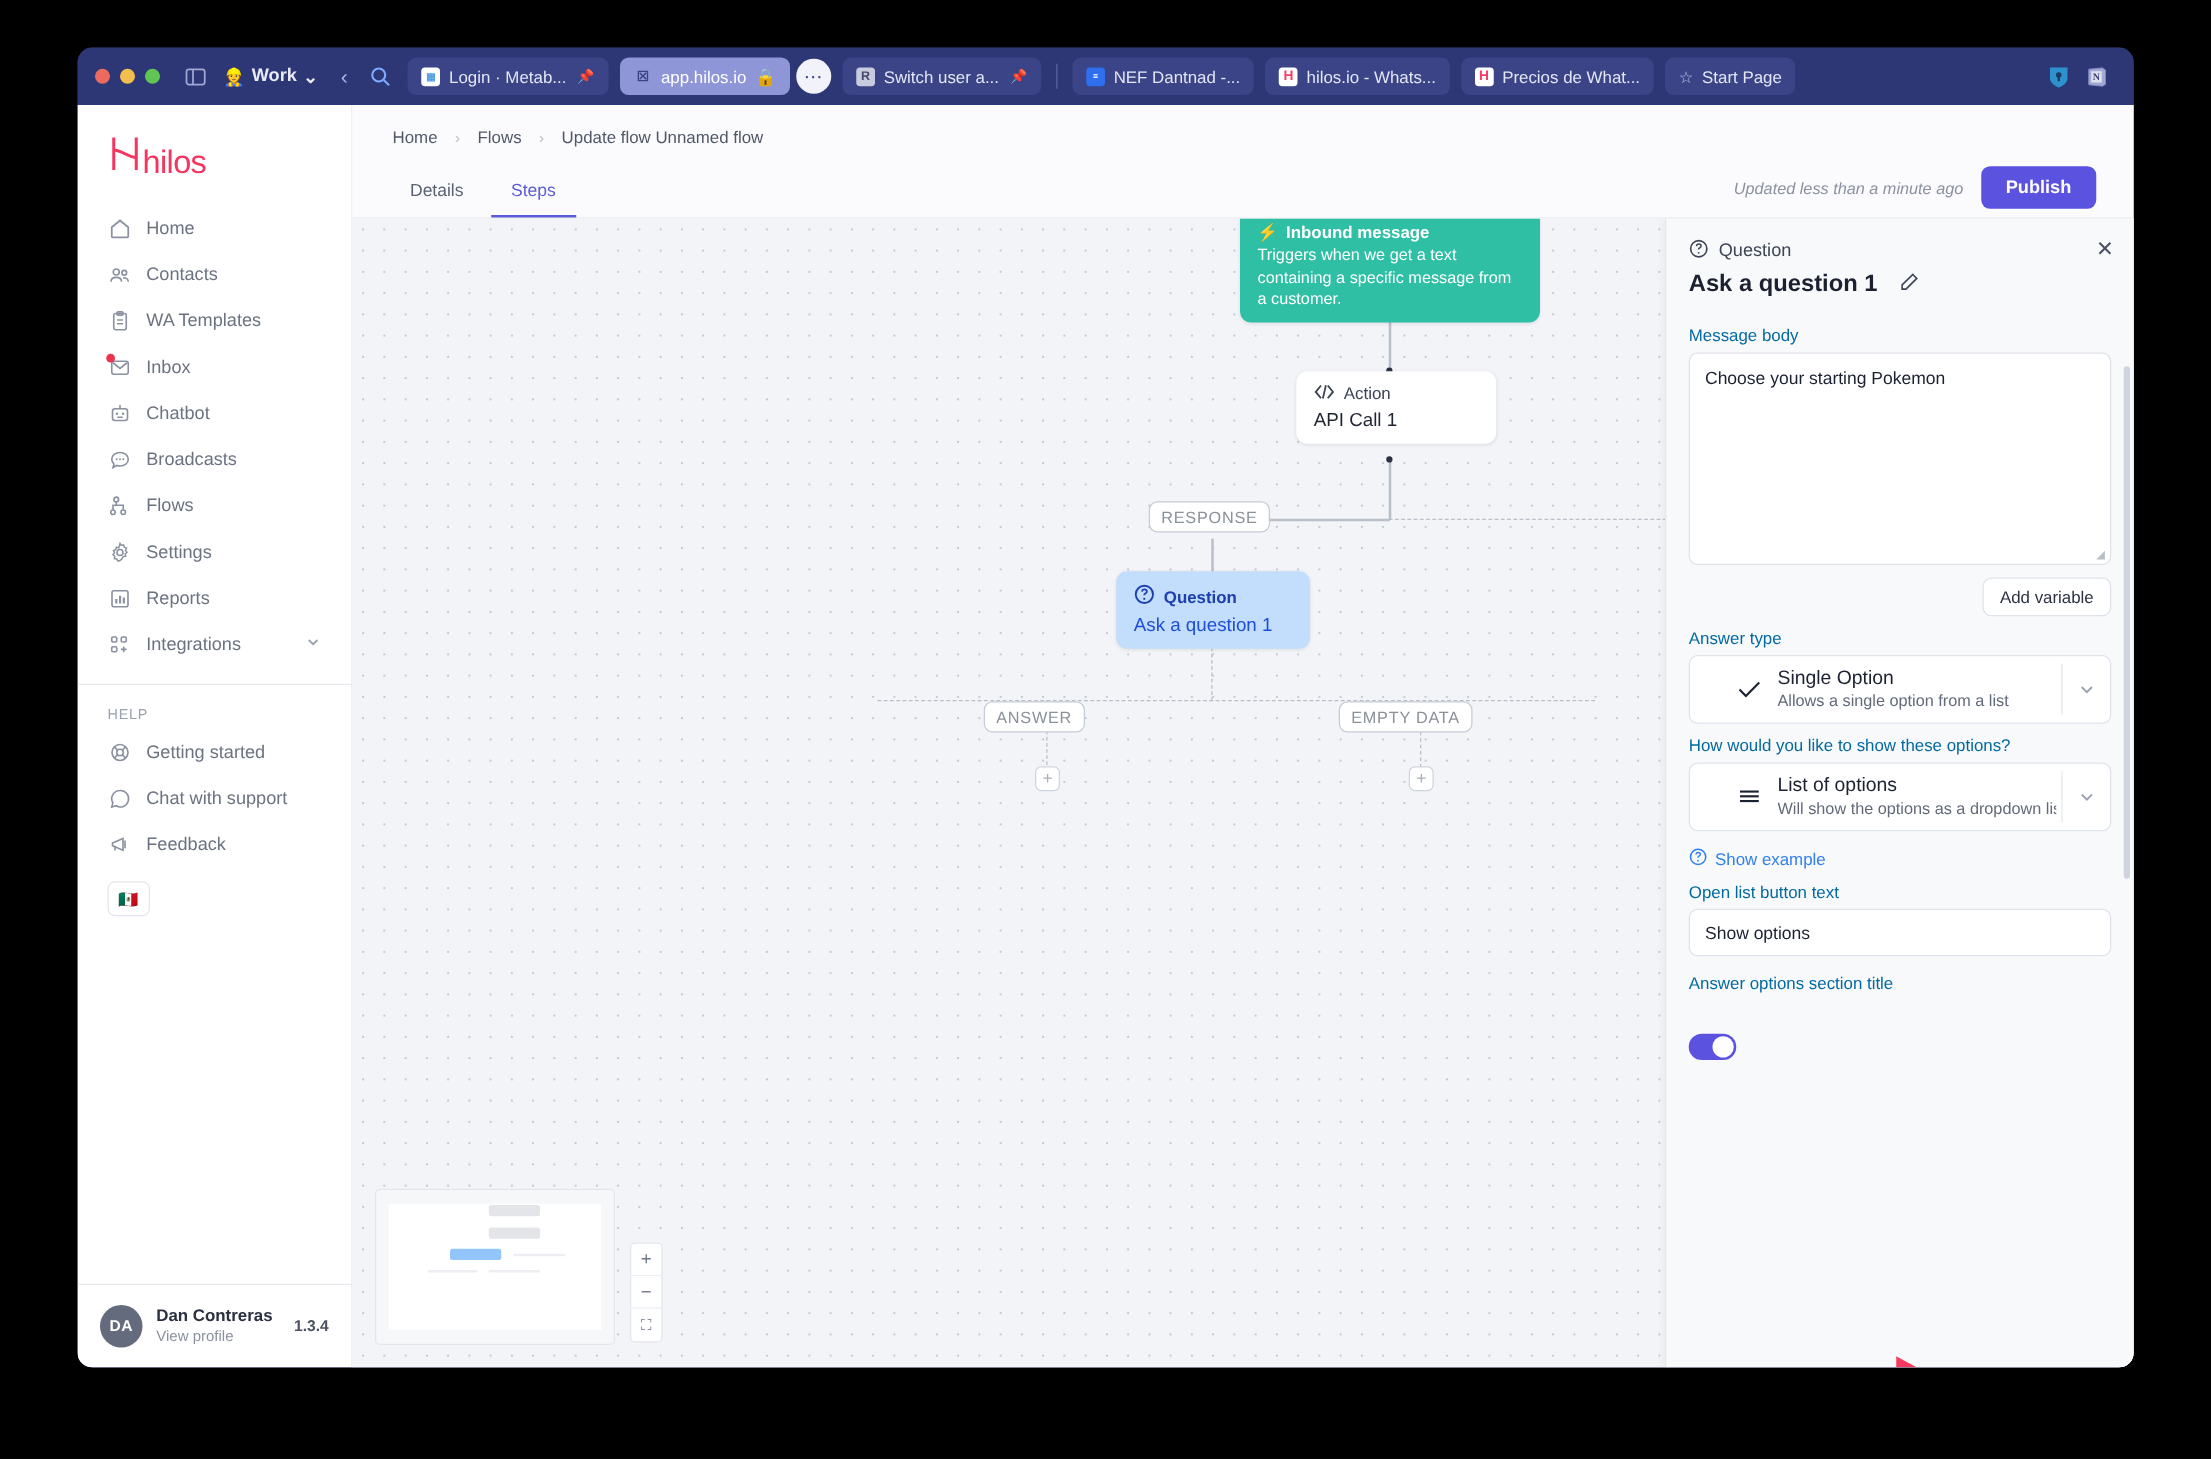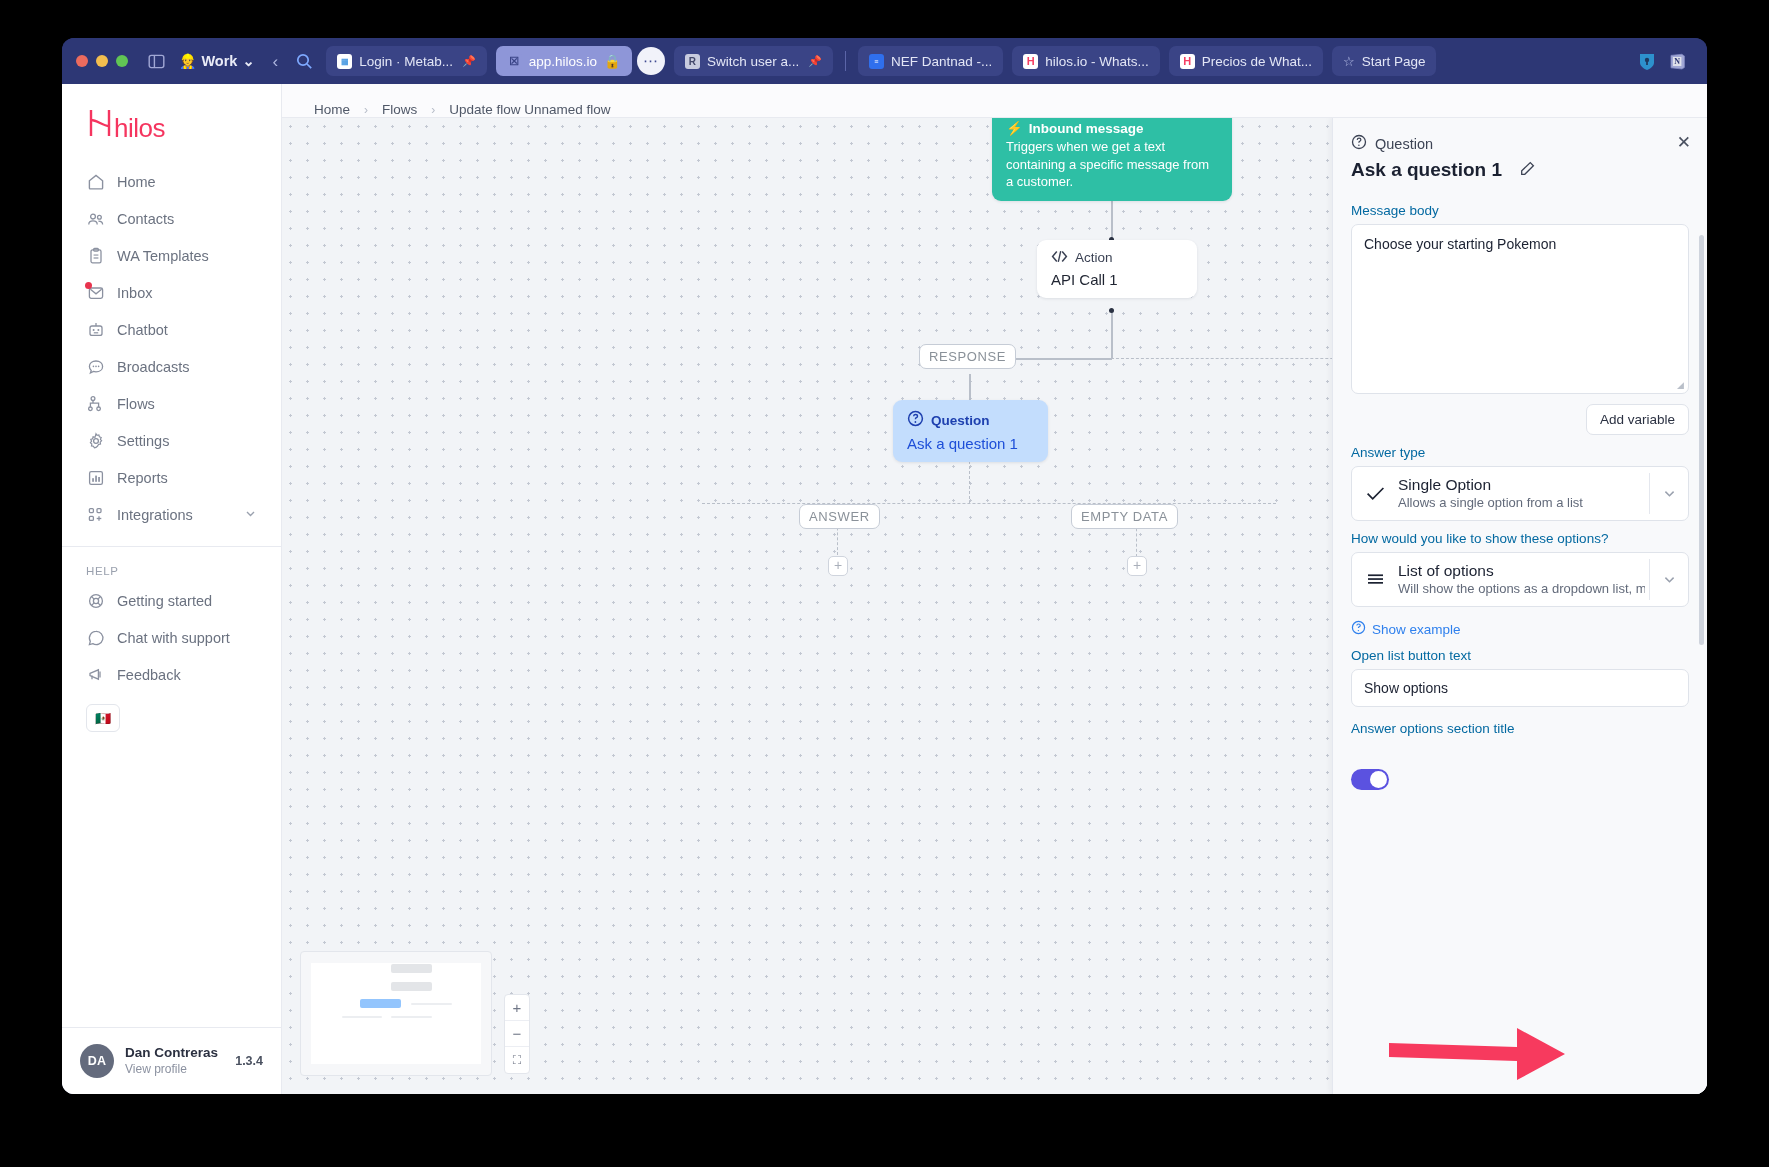--- a/index.html
+++ b/index.html
@@ -278,20 +278,21 @@
     display: inline-block;
     background: #fff; border: 1px solid #dfe3ea; border-radius: 7px;
     padding: 7px 13px; font-size: 13.5px; color: #2b3142;
   }
   .rowright { display: flex; }
   .select {
     width: 100%; background: #fff;
     border: 1px solid #dfe3ea; border-radius: 7px;
     display: flex; align-items: stretch;
     overflow: hidden;
+    padding-left: 24px;
   }
   .sel-ic { width: 46px; flex: 0 0 46px; display: flex; align-items: center; justify-content: center; color: #2b3142; }
   .sel-txt { flex: 1; min-width: 0; padding: 9px 4px 10px 0; }
   .sel-t1 { font-size: 15.5px; color: #1b2131; }
   .sel-t2 { font-size: 13px; color: #626a7a; margin-top: 1px; white-space: nowrap; overflow: hidden; }
   .sel-div { width: 1px; background: #e4e7ee; margin: 6px 0; }
   .sel-ch { width: 38px; flex: 0 0 38px; display: flex; align-items: center; justify-content: center; color: #9aa1ae; }
   .showex { display: flex; align-items: center; gap: 6px; margin: 13px 0 0 0; color: #2f80ed; font-size: 13.5px; text-align: center; }
   .input {
     width: 100%; background: #fff;
@@ -590,20 +591,28 @@
 
       <div class="main">
         <div class="crumbs">
           <span>Home</span>
           <span class="sep">›</span>
           <span>Flows</span>
           <span class="sep">›</span>
           <span>Update flow Unnamed flow</span>
         </div>
 
+        <div class="tabsrow">
+          <div class="apptab">Details</div>
+          <div class="apptab sel">Steps</div>
+          <div class="tabs-right">
+            <span class="updated">Updated less than a minute ago</span>
+            <span class="publish">Publish</span>
+          </div>
+        </div>
         <div class="tabs-underline"></div>
 
         <div class="canvaswrap">
           <div class="canvas">
 
             <div class="edge solid-v" style="left:829px; top:48px; height:74px;"></div>
             <div class="knob" style="left:827px; top:44px;"></div>
             <div class="knob" style="left:827px; top:119px;"></div>
 
             <div class="edge solid-v" style="left:829px; top:193px; height:48px;"></div>
@@ -652,21 +661,21 @@
                       <circle cx="8.4" cy="12" r=".9" fill="#1e40af"></circle>
                     </svg>
                 </span>
                 <span>Question</span>
               </div>
               <div class="nq-name">Ask a question 1</div>
             </div>
 
             <div class="chip" style="left:637px; top:226px;">RESPONSE</div>
             <div class="chip" style="left:1103px; top:226px;">ERROR</div>
-            <div class="chip" style="left:517px; top:386px;">ANSWER</div>
+            <div class="chip" style="left:505px; top:386px;">ANSWER</div>
             <div class="chip" style="left:789px; top:386px;">EMPTY DATA</div>
 
             <div class="plusbox" style="left:1122px; top:316px;">+</div>
             <div class="plusbox" style="left:546px; top:438px;">+</div>
             <div class="plusbox" style="left:845px; top:438px;">+</div>
 
             <div class="minimap">
               <div class="mm-inner">
                 <div class="mm-b" style="left:47%; top:1%; width:24%; height:9%; background:#e3e5e8;"></div>
                 <div class="mm-b" style="left:47%; top:19%; width:24%; height:9%; background:#e3e5e8;"></div>

